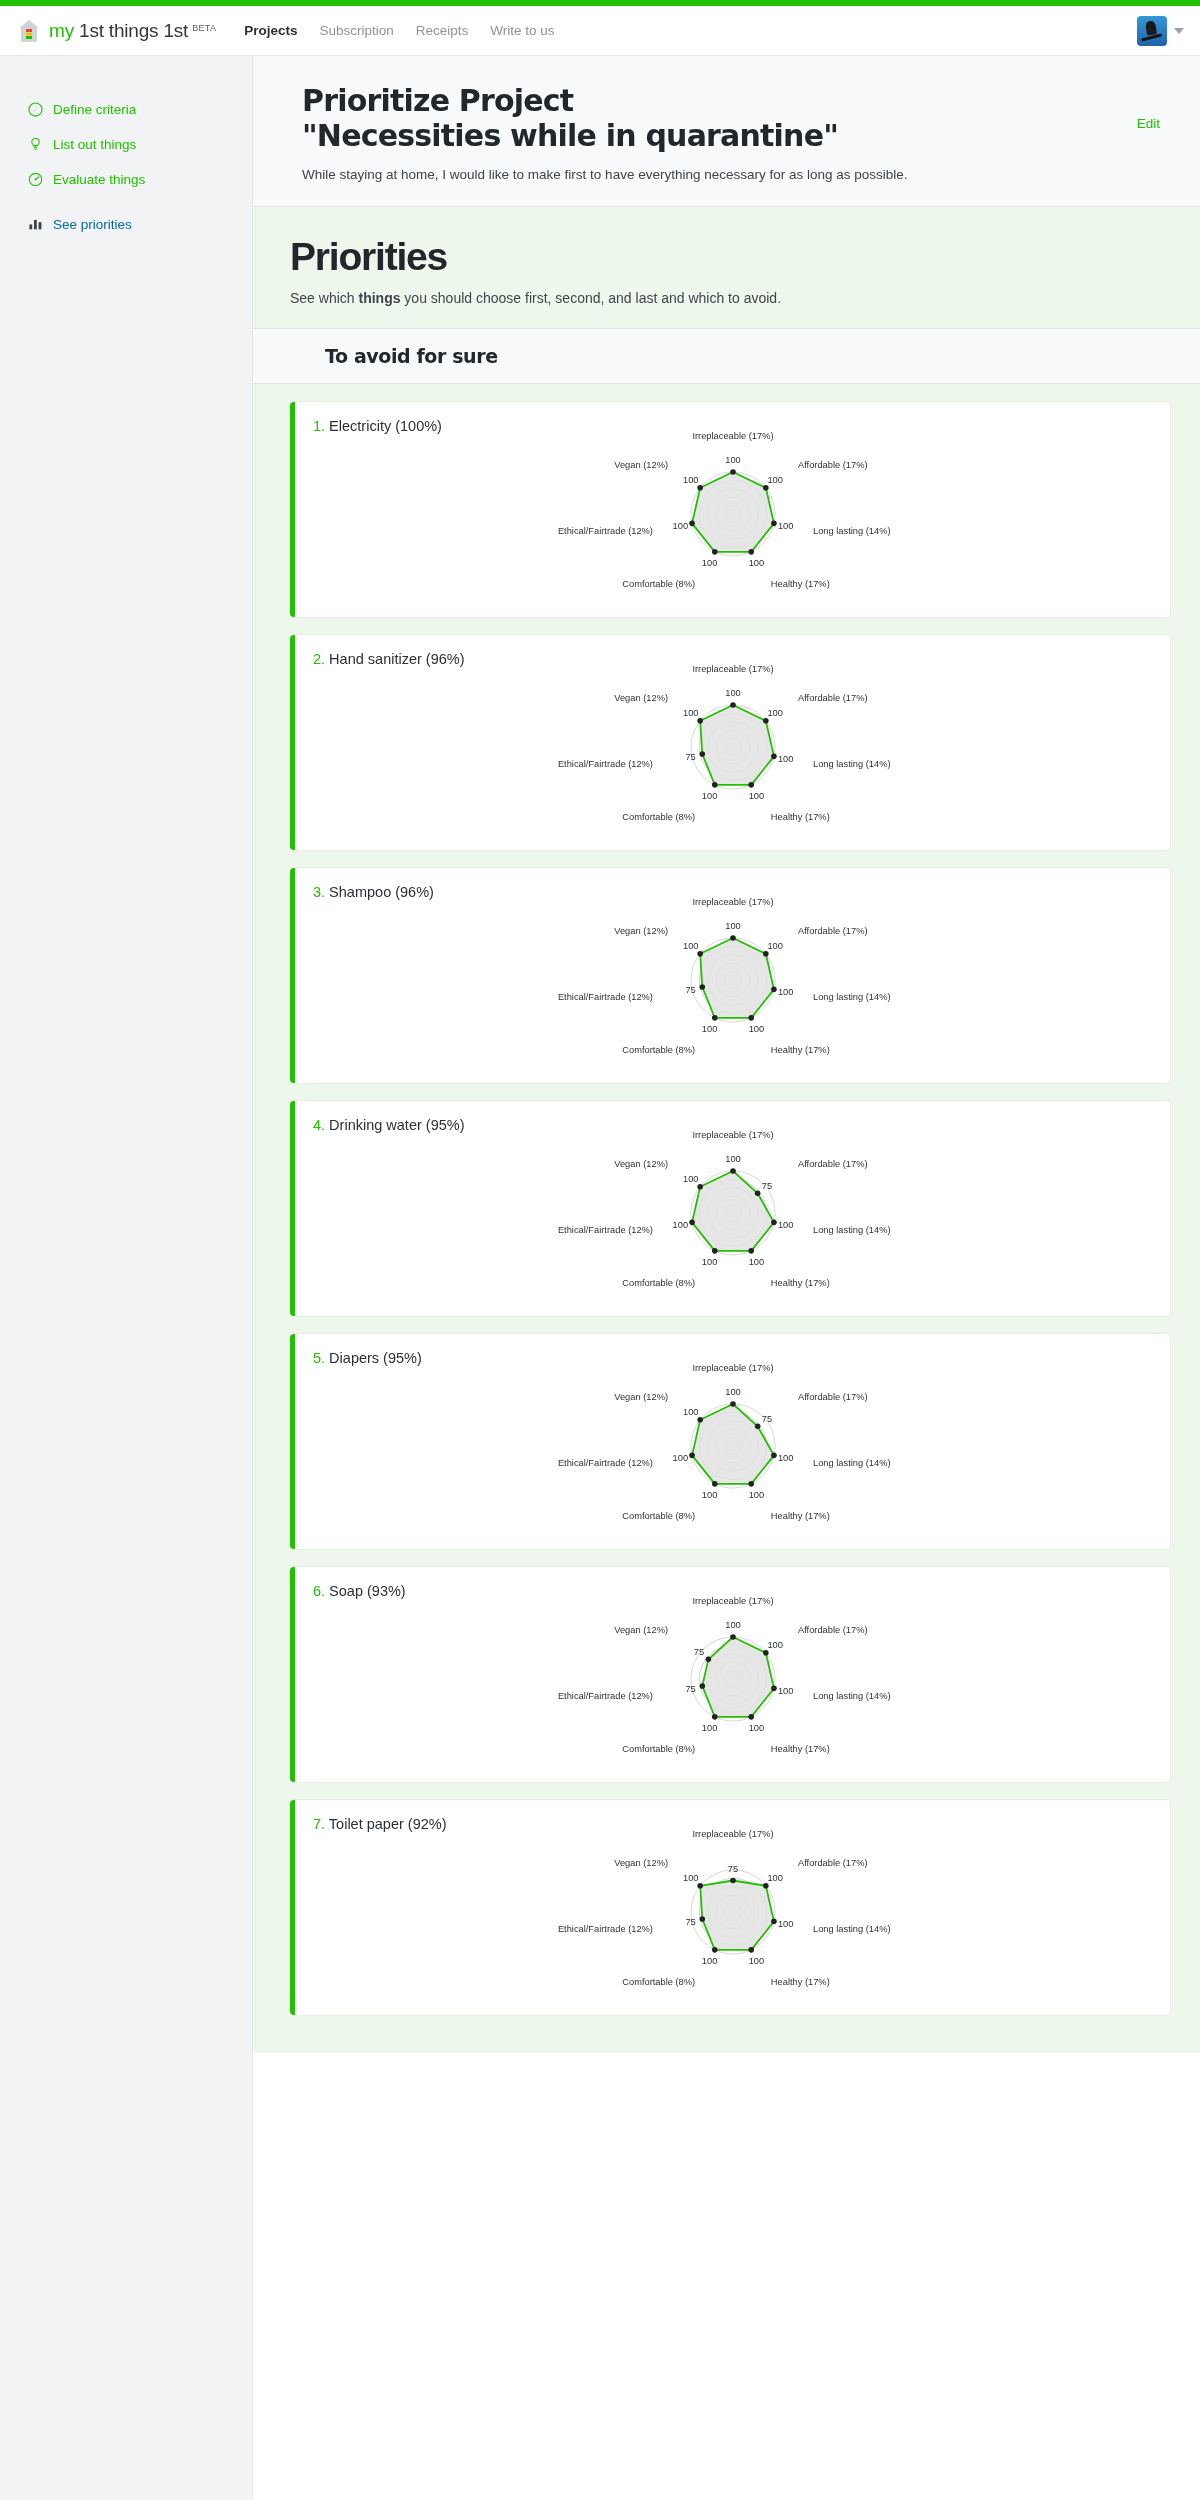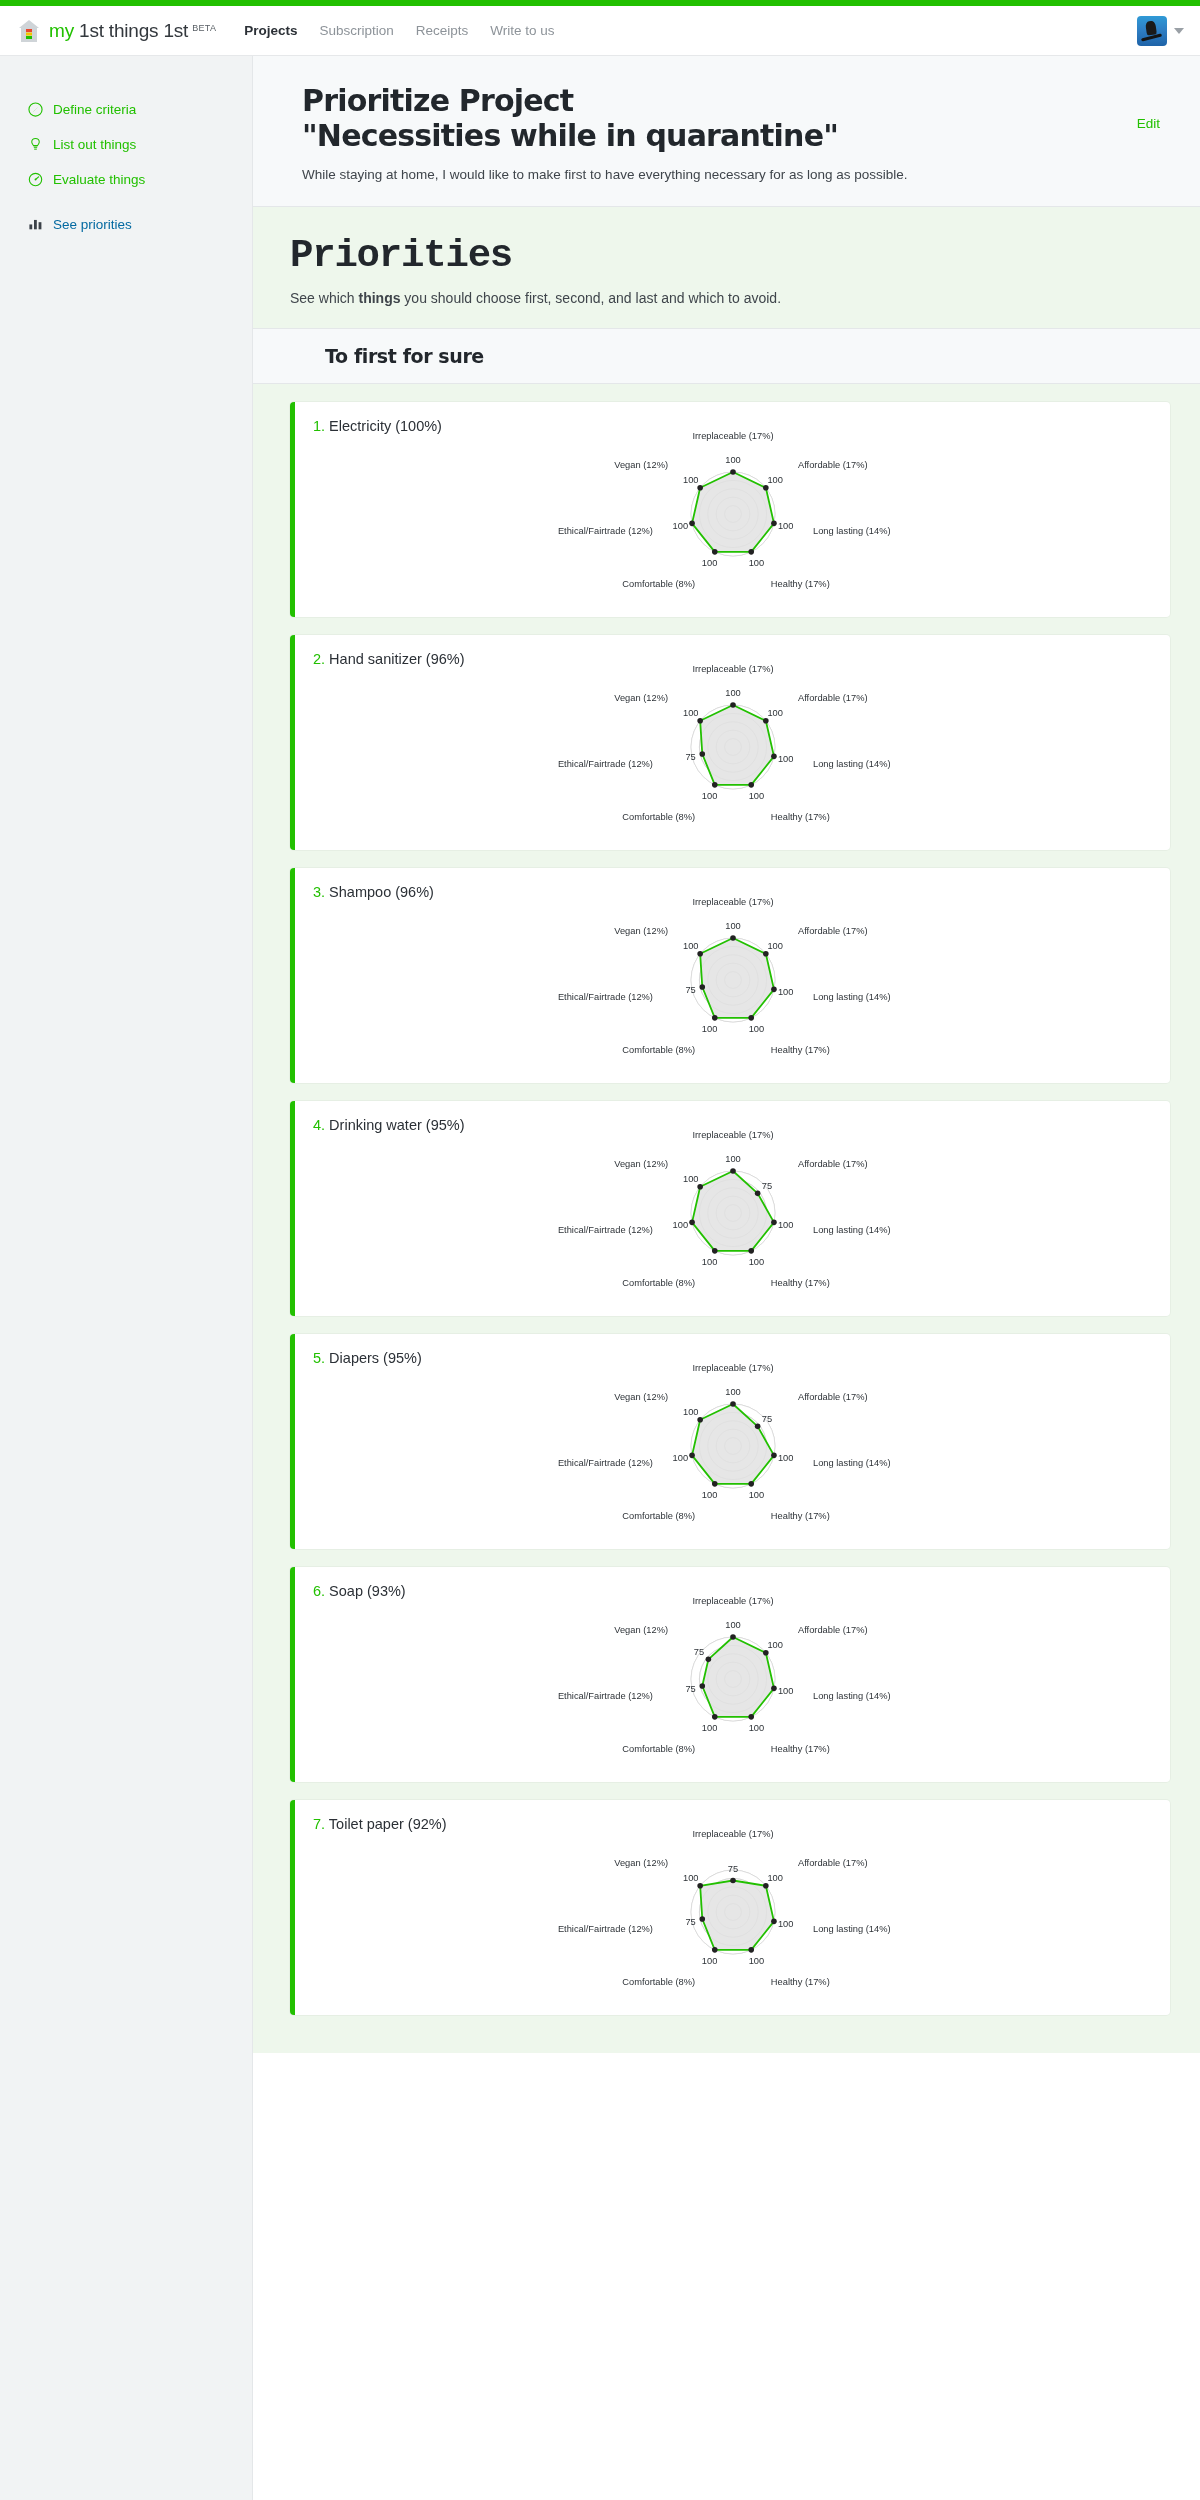--- a/index.html
+++ b/index.html
@@ -84,21 +84,21 @@
   }
   .project-desc { font-size: 13.5px; color: #3f454b; margin-top: 11px; line-height: 1.45; }
   .edit-link {
     font-size: 13.5px; color: #22c000; text-decoration: none;
     cursor: pointer; margin-top: 32px; margin-right: 10px; white-space: nowrap;
   }
 
   
   .priorities-band { background: #eef7ec; padding: 30px 37px 22px 37px; }
   .priorities-title {
-    font-family: Liberation Mono, monospace; font-weight: bold;
+    font-family: Liberation Sans, sans-serif; font-weight: bold;
     font-size: 39px; letter-spacing: -1.2px; color: #22272c; line-height: 1;
   }
   .priorities-sub { font-size: 14px; color: #3f454b; margin-top: 14px; }
   .priorities-sub b { font-weight: bold; }
 
   
   .group-wrap { background: #eef7ec; padding: 0 0 0 0; }
   .group-bar {
     background: #f7f9fa; border-top: 1px solid #e4e7e9; border-bottom: 1px solid #e4e7e9;
     padding: 16px 0 16px 72px;
@@ -214,21 +214,21 @@
       <a class="edit-link">Edit</a>
     </div>
 
     <div class="priorities-band">
       <div class="priorities-title">Priorities</div>
       <div class="priorities-sub"><span>See which </span><b>things</b><span> you should choose first, second, and last and which to avoid.</span></div>
     </div>
 
     <div class="group-wrap">
       <div class="group-bar">
-        <div class="group-bar-title">To first for sure</div>
+        <div class="group-bar-title">To avoid for sure</div>
       </div>
       <div class="cards" id="cards-container">
           <div class="card">
             <div class="card-title"><span class="card-rank">1.</span> Electricity (100%)</div>
             <div class="chart-holder">
               <svg class="radar" width="580" height="175" viewBox="0 0 580 175">
                 <circle cx="290" cy="84" r="42" fill="#e2e2e2" stroke="#d0d0d0" stroke-width="0.7"></circle>
                 <circle cx="290" cy="84" r="42" fill="#ffffff" stroke="#d6d6d6" stroke-width="0.7"></circle>
                 <circle cx="290" cy="84" r="33.6" fill="none" stroke="#d6d6d6" stroke-width="0.7"></circle>
                 <circle cx="290" cy="84" r="25.2" fill="none" stroke="#d6d6d6" stroke-width="0.7"></circle>

